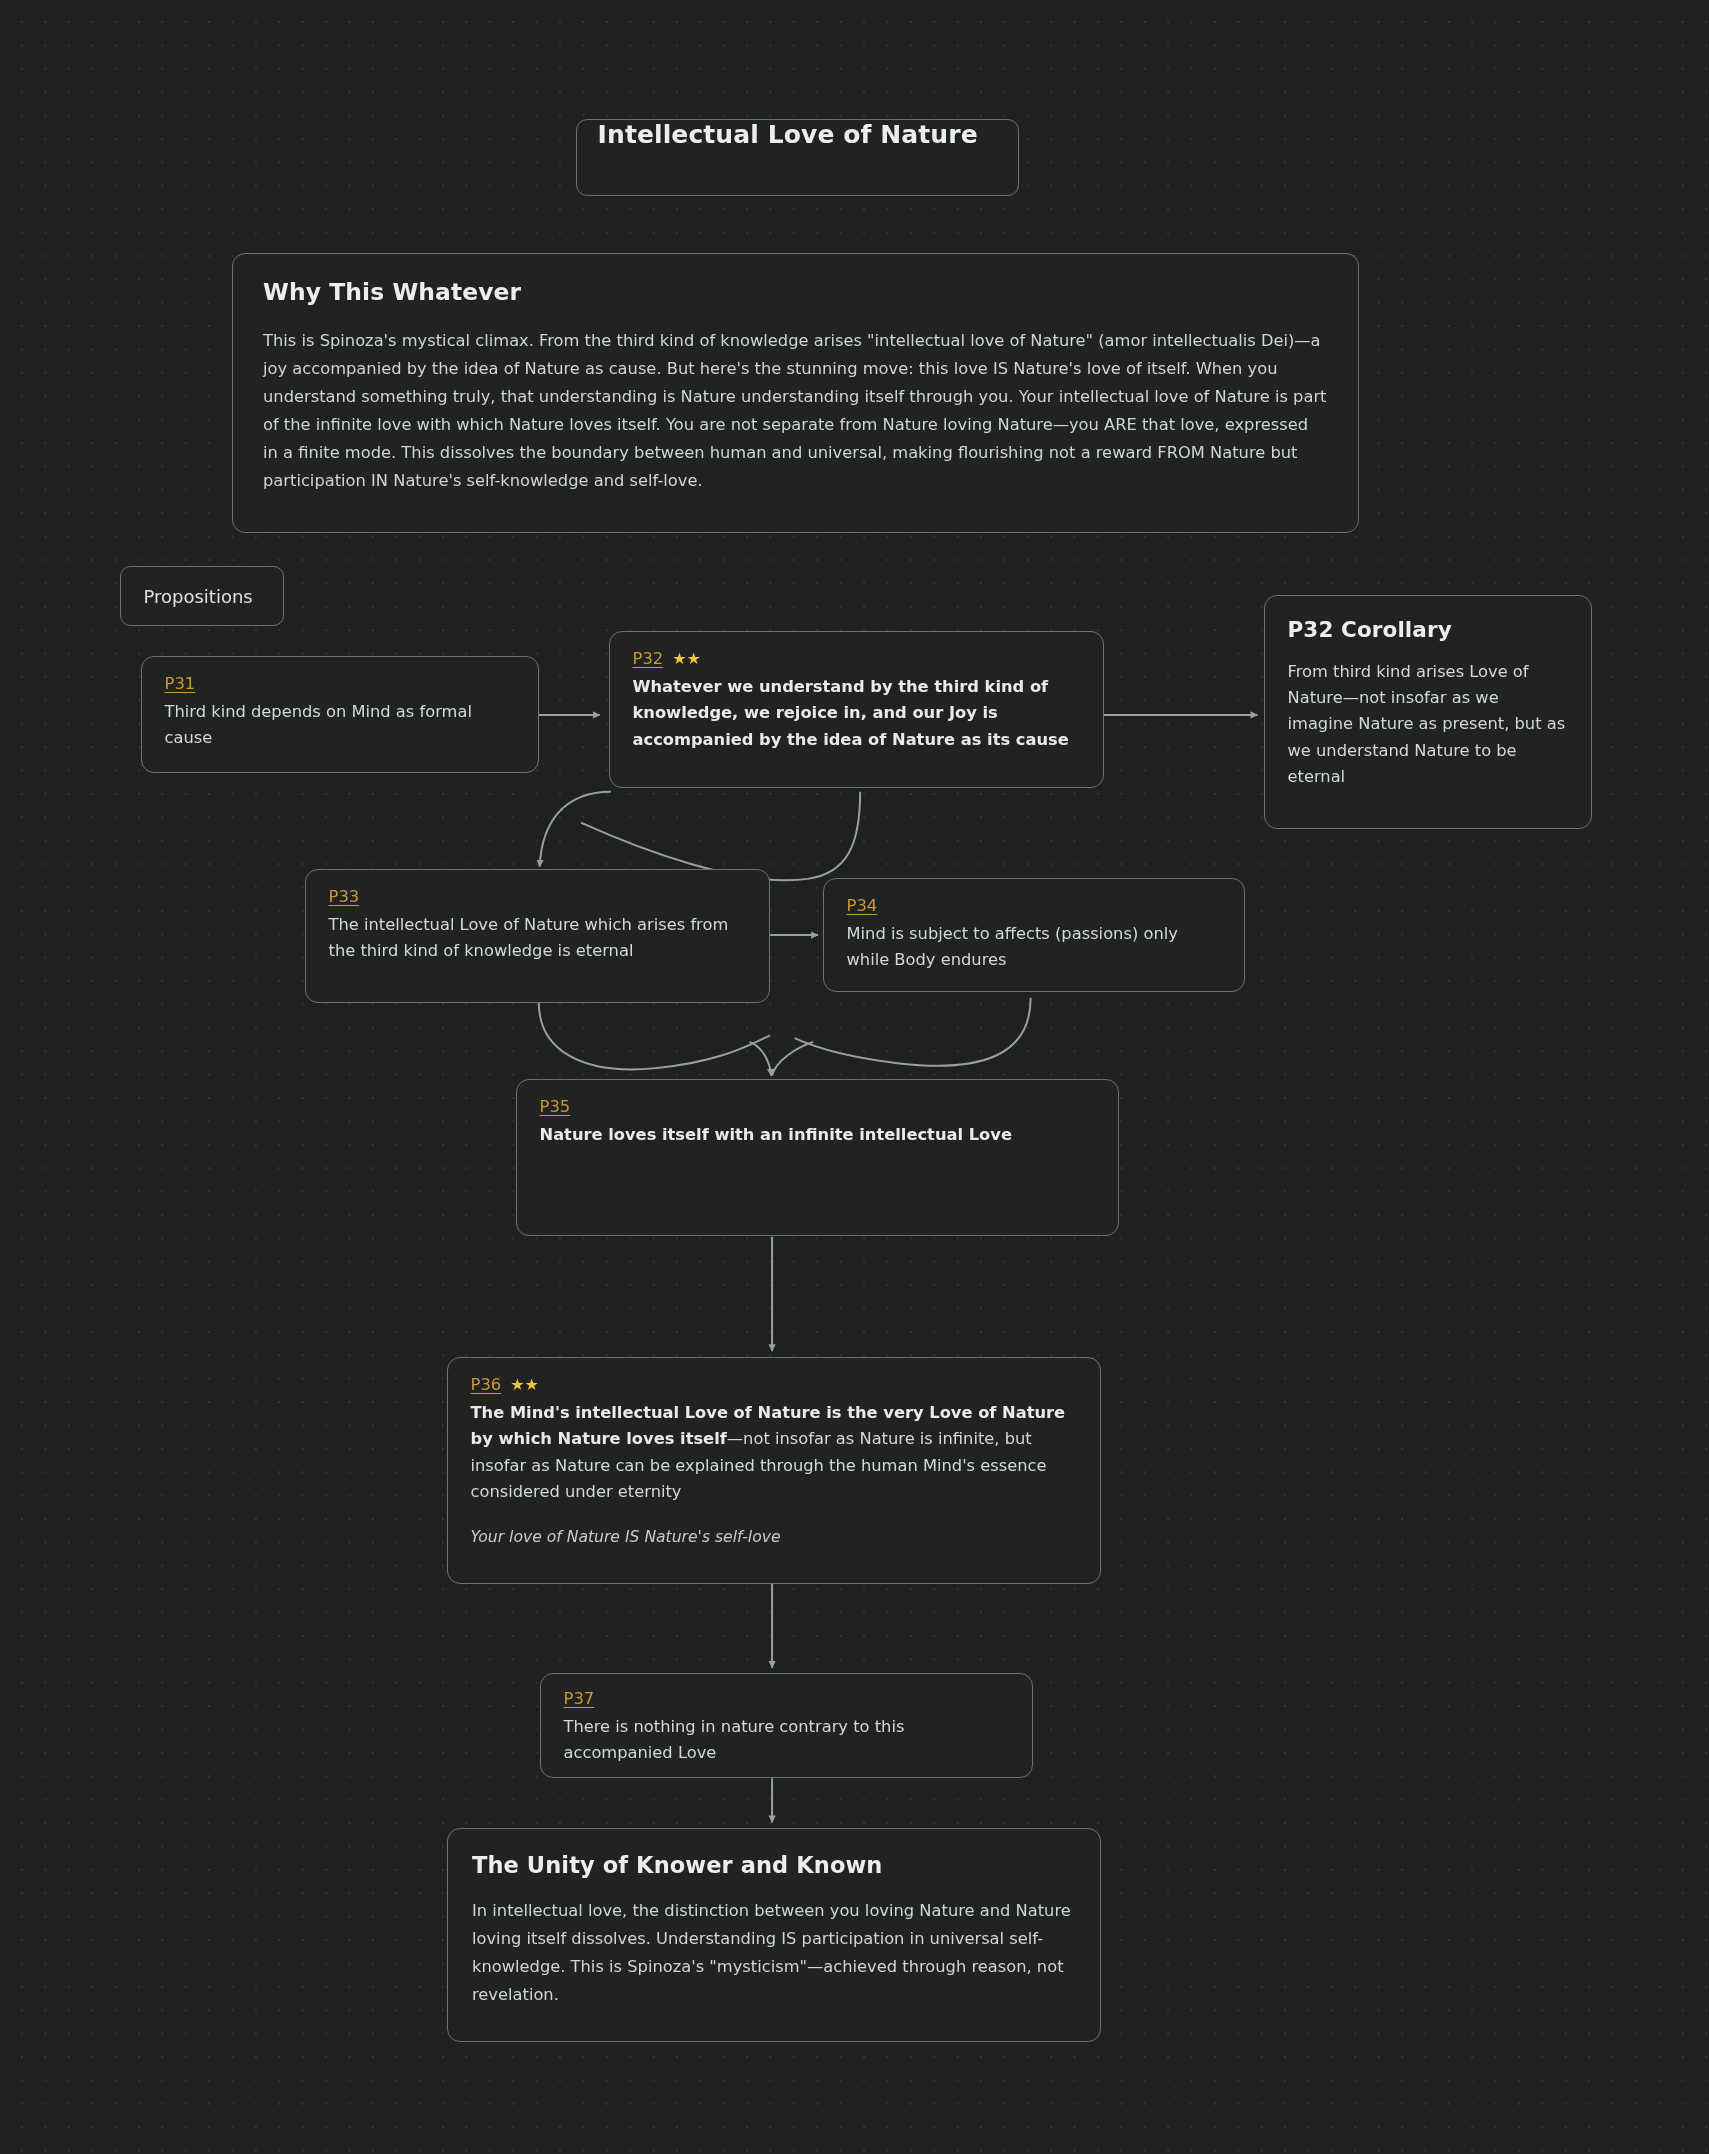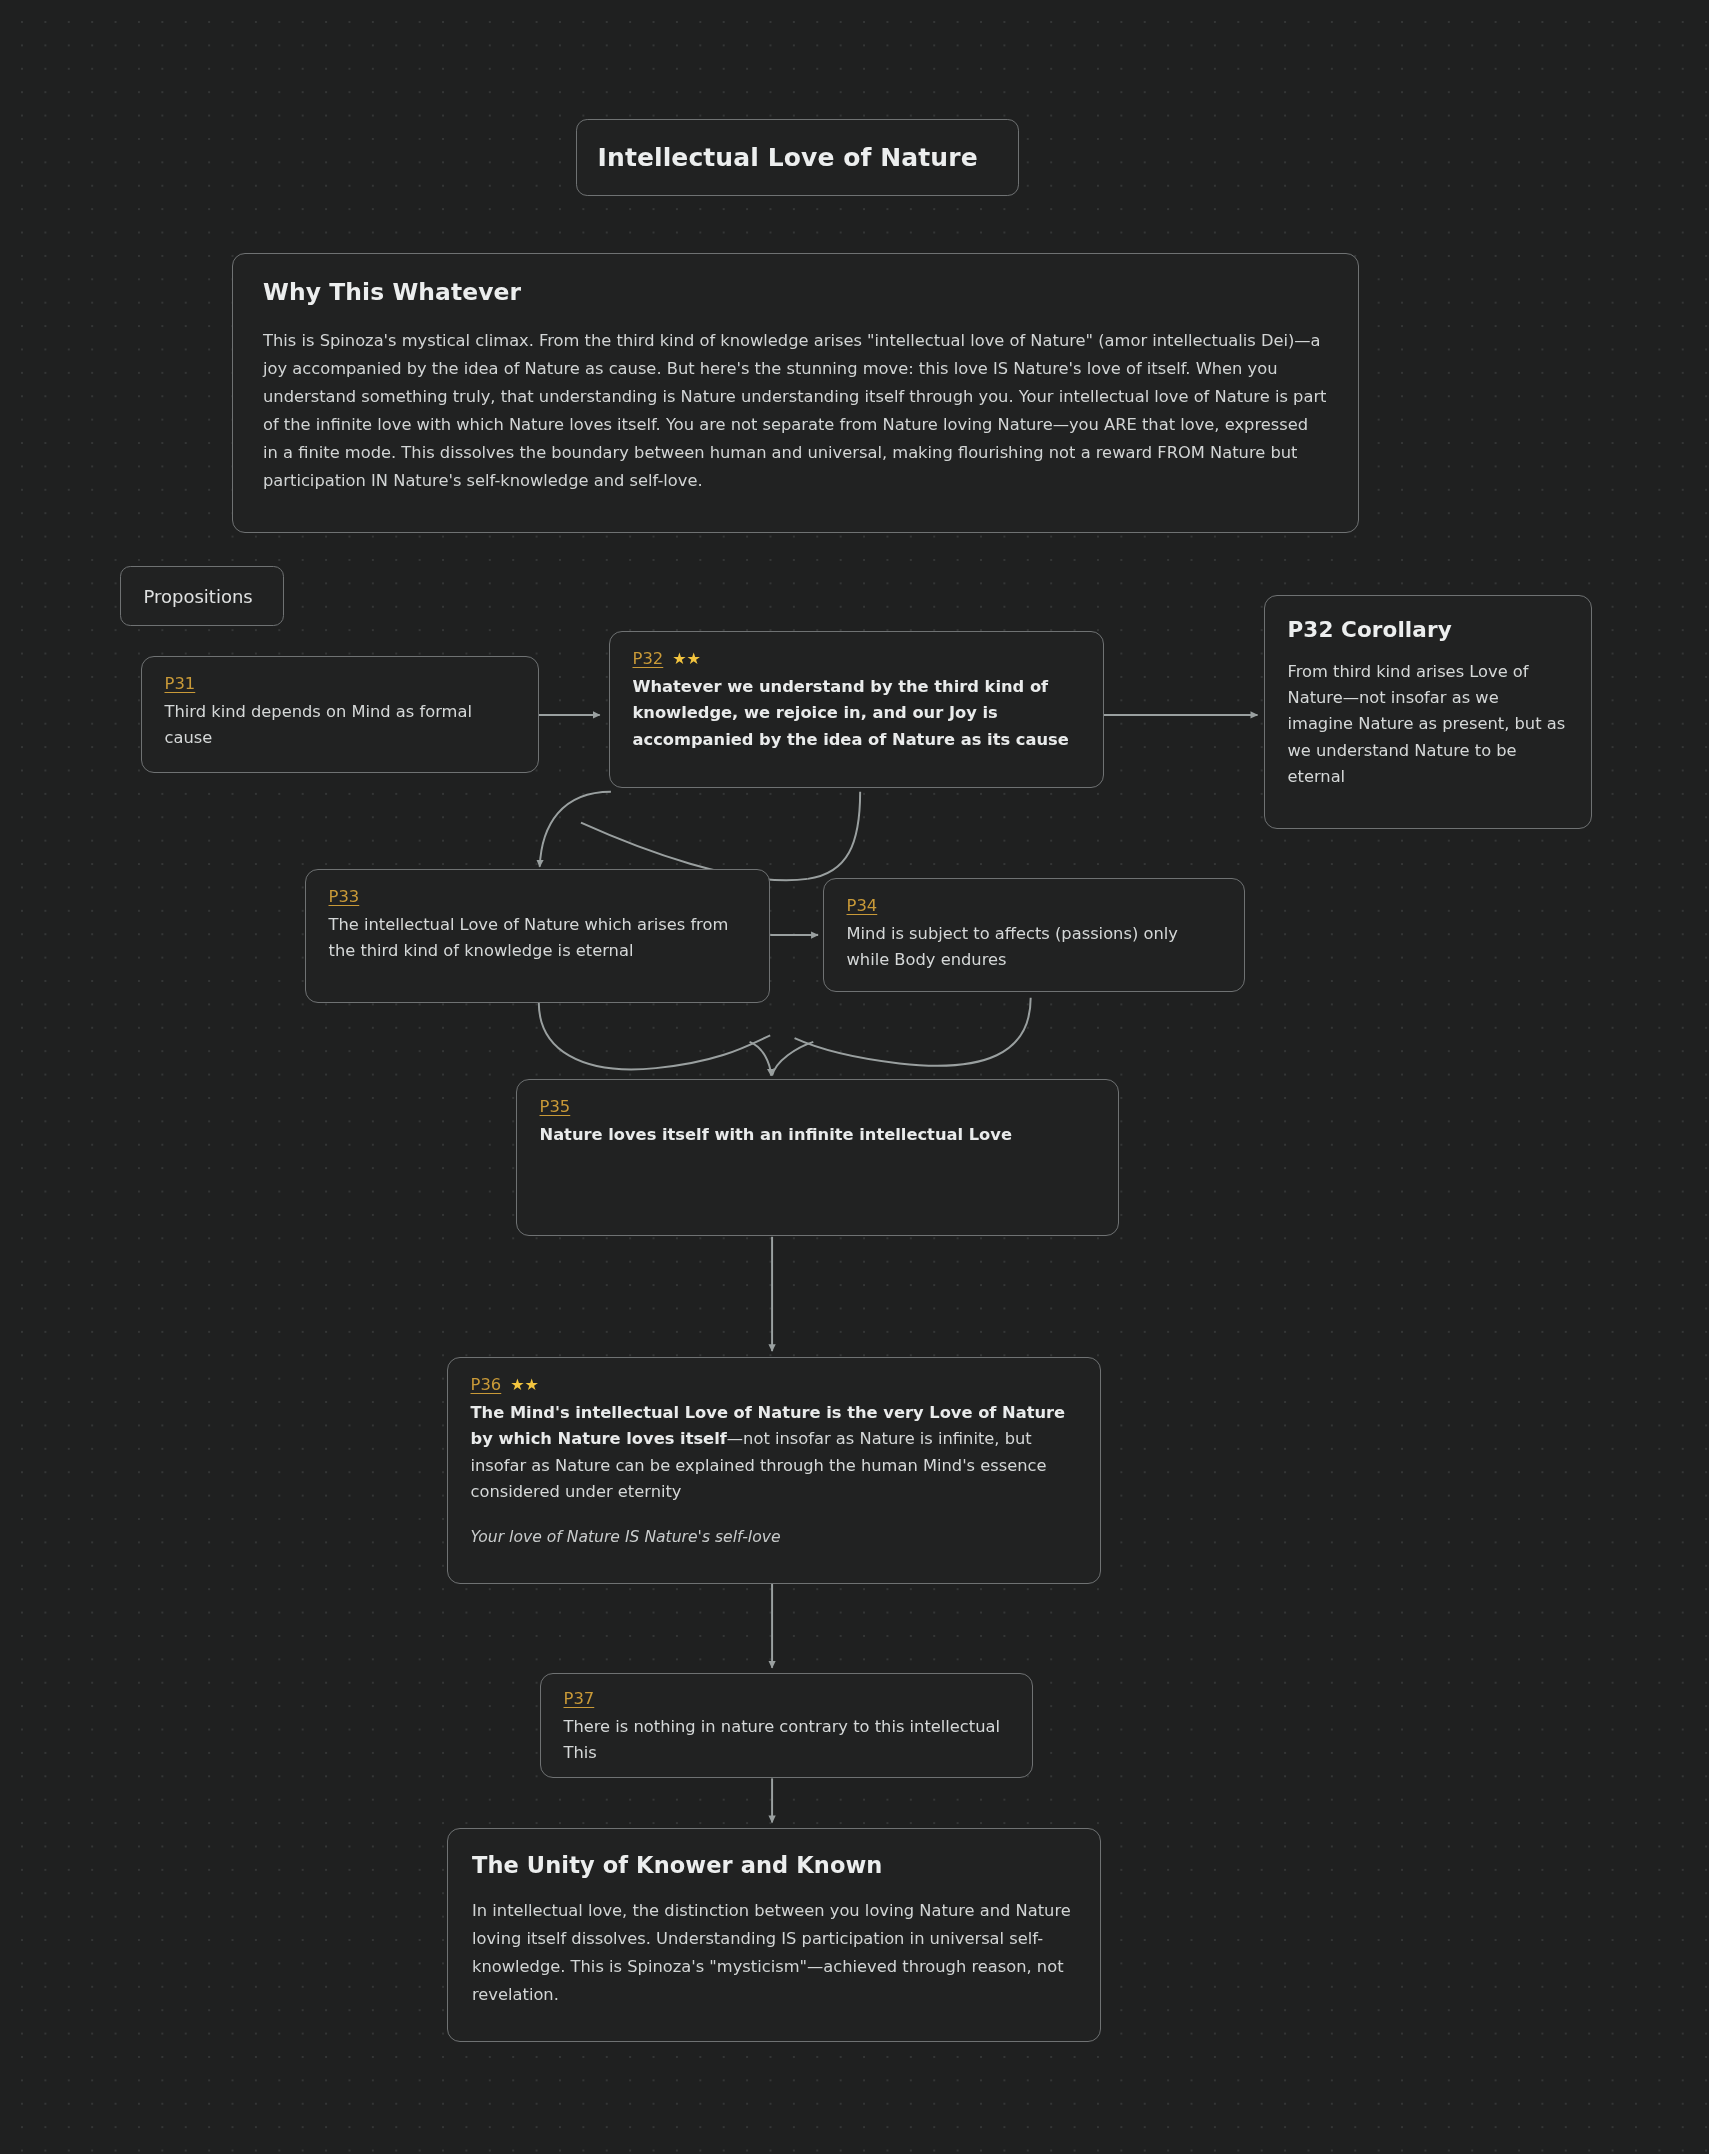--- a/index.html
+++ b/index.html
@@ -41,21 +41,21 @@
     background: #212222;
     border: 1.3px solid #6f7273;
     border-radius: 13px;
     padding: 20.6px 24px;
     color: #e2e4e4;
   }
 
   
   .title-node {
     display: flex;
-    align-items: center;
+    align-items: flex-start;
   }
   .title-node .title-text {
     font-size: 25px;
     font-weight: bold;
     color: #eceeee;
     letter-spacing: 0.1px;
   }
 
   
   .card-heading {
@@ -223,21 +223,21 @@
       <b class="inline-bold">The Mind's intellectual Love of Nature is the very Love of Nature by which Nature loves itself</b><span class="inline-reg">—not insofar as Nature is infinite, but insofar as Nature can be explained through the human Mind's essence considered under eternity</span>
     </div>
     <div class="prop-note">Your love of Nature IS Nature's self-love</div>
   </div>
 
   <div class="node" style="left:540px; top:1673px; width:493px; height:105px; padding:17px 22.5px;">
     <div class="prop-head">
       <span class="prop-ref">P37</span>
       <span class="stars"></span>
     </div>
-    <div class="prop-text">There is nothing in nature contrary to this intellectual This</div>
+    <div class="prop-text">There is nothing in nature contrary to this accompanied Love</div>
   </div>
 
   <div class="node" style="left:447px; top:1828px; width:654px; height:214px; padding:22.5px 24px;">
     <div class="card-heading" style="font-size:22.5px; margin-bottom:19px;">The Unity of Knower and Known</div>
     <div class="card-body">In intellectual love, the distinction between you loving Nature and Nature loving itself dissolves. Understanding IS participation in universal self-knowledge. This is Spinoza's "mysticism"—achieved through reason, not revelation.</div>
   </div>
 
 </div>
 
 

